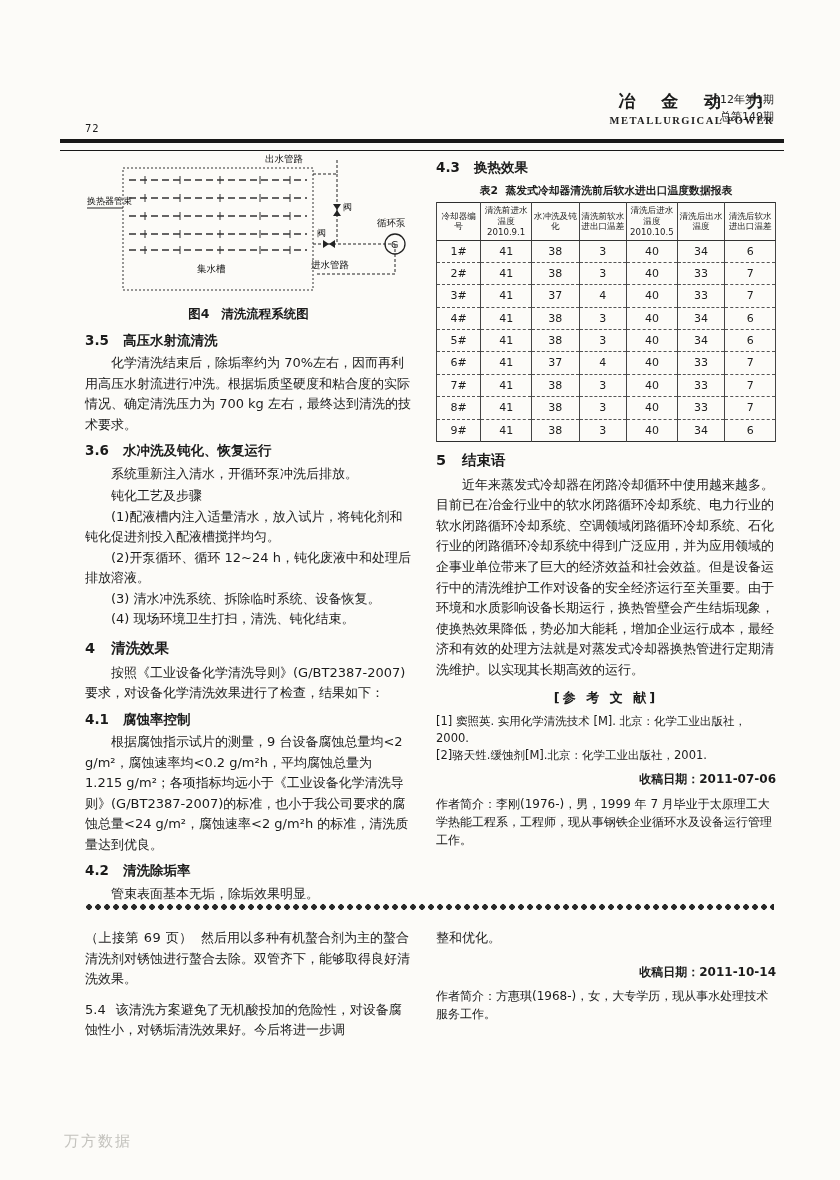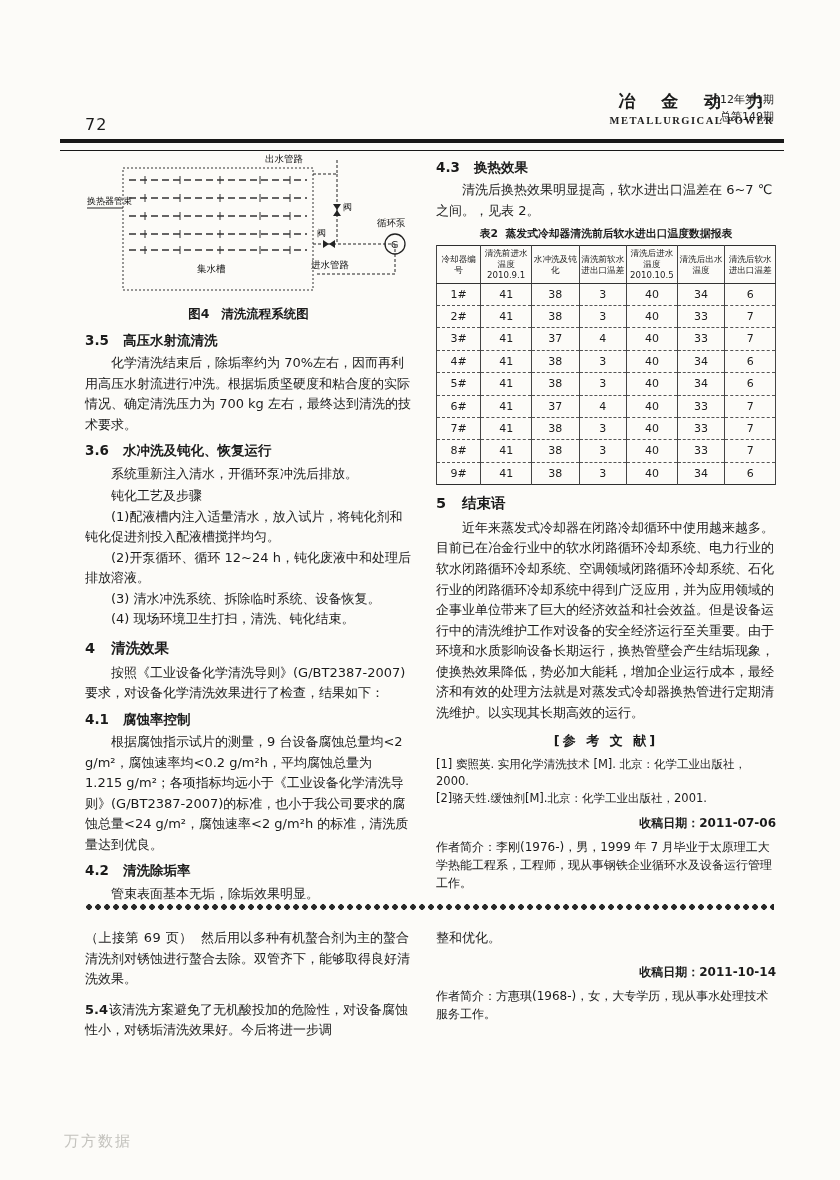--- a/index.html
+++ b/index.html
@@ -3,21 +3,21 @@
 <meta charset="utf-8">
 <style>
   html,body{margin:0;padding:0;}
   body{background:#e9e8e4;font-family:"DejaVu Sans",sans-serif;}
   .page{
     position:relative;width:840px;height:1180px;margin:0 auto;
     background:#fcfbf8;color:#1b1b1b;overflow:hidden;
   }
   
   .header{position:absolute;top:90px;left:85px;right:66px;height:46px;}
-  .pageno{position:absolute;left:0;bottom:2px;font-size:16px;letter-spacing:1px;}
+  .pageno{position:absolute;left:0;bottom:2px;font-size:10px;letter-spacing:1px;}
   .jtitle{position:absolute;left:0;right:0;top:0;text-align:right;}
   .jtitle .cn{font-size:17px;font-weight:bold;letter-spacing:10px;}
   .jtitle .en{font-size:10.5px;font-weight:bold;letter-spacing:1.5px;margin-top:2px;color:#222;font-family:Liberation Serif, serif;}
   .issue{position:absolute;right:0;top:2px;text-align:right;font-size:11px;line-height:1.5;color:#222;}
   .rule{position:absolute;top:139px;left:60px;right:56px;height:7px;
         border-top:4px solid #181818;border-bottom:1px solid #181818;}
   
   .columns{position:absolute;top:152px;left:85px;display:flex;gap:24px;}
   .col{width:327px;font-size:13px;line-height:1.58;}
   .col.right{width:340px;}
@@ -50,21 +50,21 @@
   .ref-item{font-size:11.5px;line-height:1.5;}
   .received{text-align:right;font-weight:bold;font-size:12px;margin-top:6px;}
   .bio{font-size:12px;line-height:1.5;margin-top:6px;}
   
   .wavy{position:absolute;top:903px;left:85px;right:66px;height:9px;
         background-image:radial-gradient(circle at 4px 4px,#2a2a2a 2.6px,transparent 3px);
         background-size:9px 9px;background-repeat:repeat-x;}
   .bottom{position:absolute;top:928px;left:85px;display:flex;gap:24px;}
   .bottom .col{font-size:13px;}
   .lead{letter-spacing:0.5px;text-align:center;}
-  .s54 .num{font-weight:bold;margin-right:1px;}
+  .s54 .num{font-weight:normal;margin-right:10px;}
   .watermark{position:absolute;left:64px;top:1132px;font-size:15px;color:#c3c2bd;letter-spacing:2px;}
 </style>
 </head>
 <body>
 
 <div class="page">
 
   <div class="header">
     <div class="pageno">72</div>
     <div class="jtitle">
@@ -187,21 +187,20 @@
         <span class="num">4.2</span><span>清洗除垢率</span>
       </div>
       <p class="indent">管束表面基本无垢，除垢效果明显。</p>
     </div>
 
     <div class="col right">
 
       <div class="sec-head">
         <span class="num">4.3</span><span>换热效果</span>
       </div>
-      <p class="indent">清洗后换热效果明显提高，软水进出口温差在 6~7 ℃之间。，见表 2。</p>
 
       <div class="tbl-caption">
         <span>表2</span>&nbsp;&nbsp;<span>蒸发式冷却器清洗前后软水进出口温度数据报表</span>
       </div>
       <table class="data">
         <thead>
           <tr>
             <th style="width:13%">冷却器编号</th>
             <th style="width:15%">清洗前进水温度2010.9.1</th>
             <th style="width:14%">水冲洗及钝化</th>

